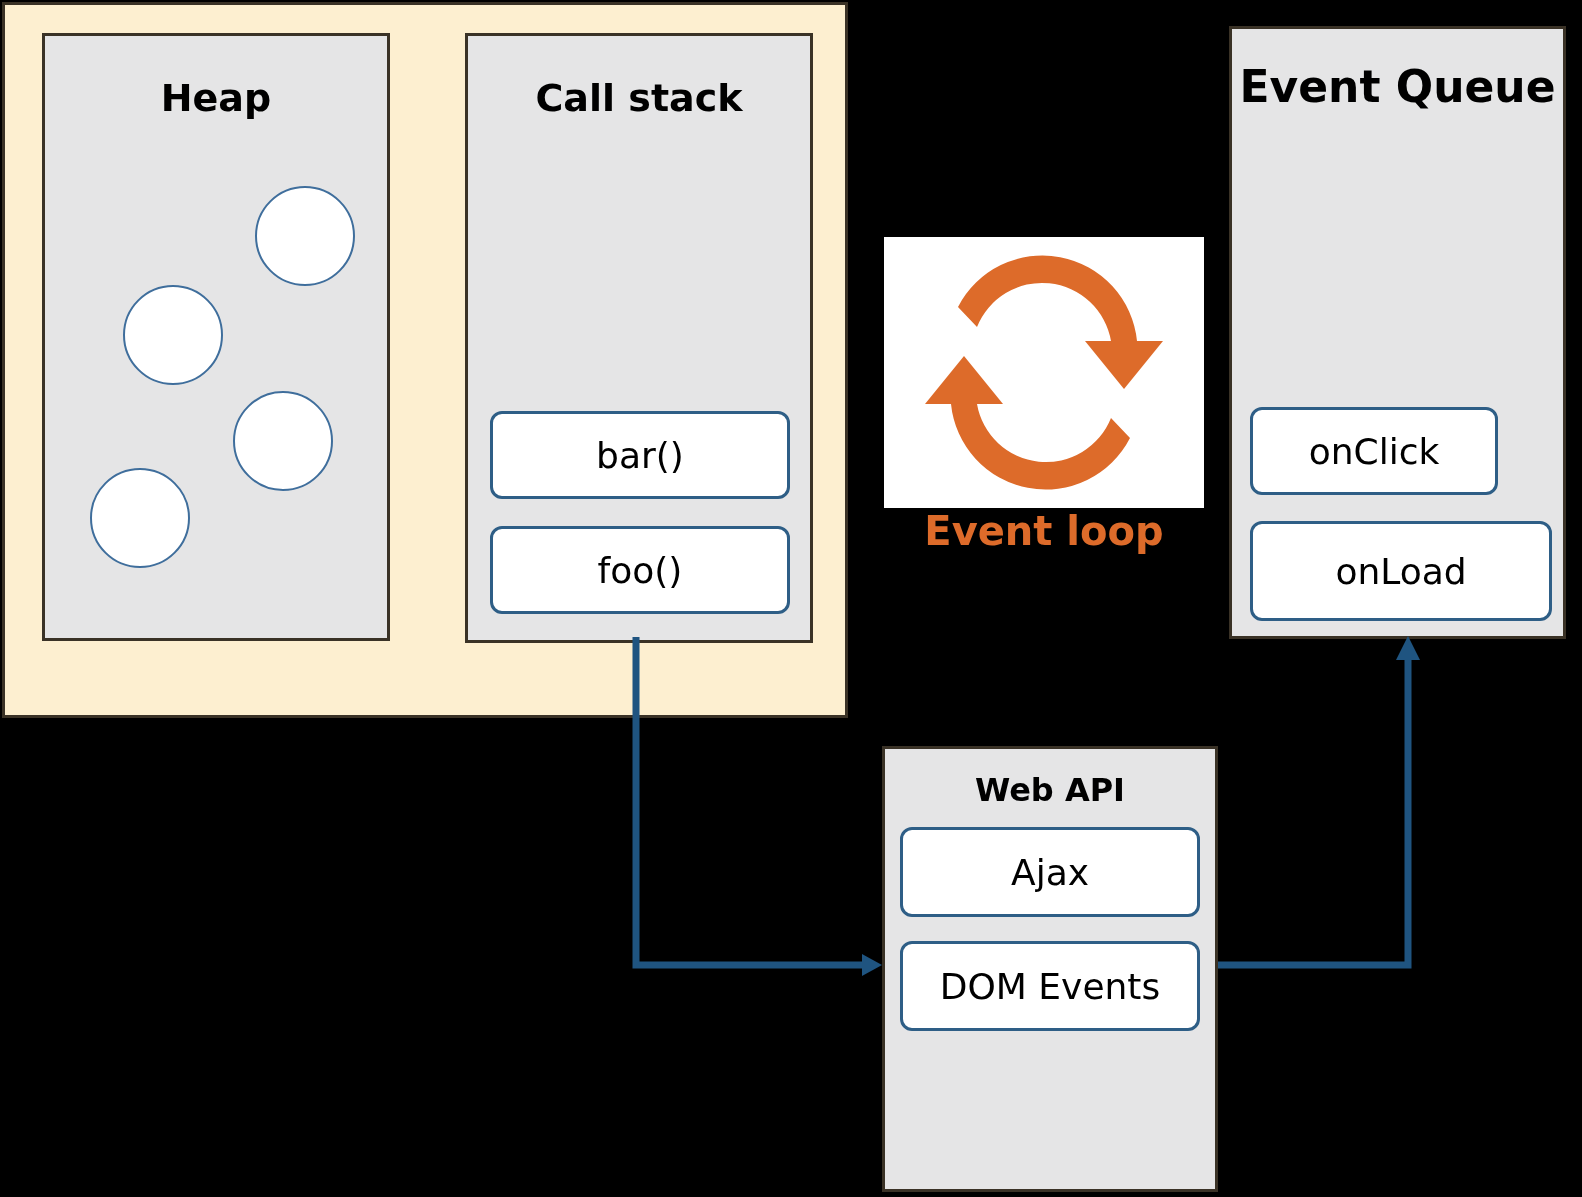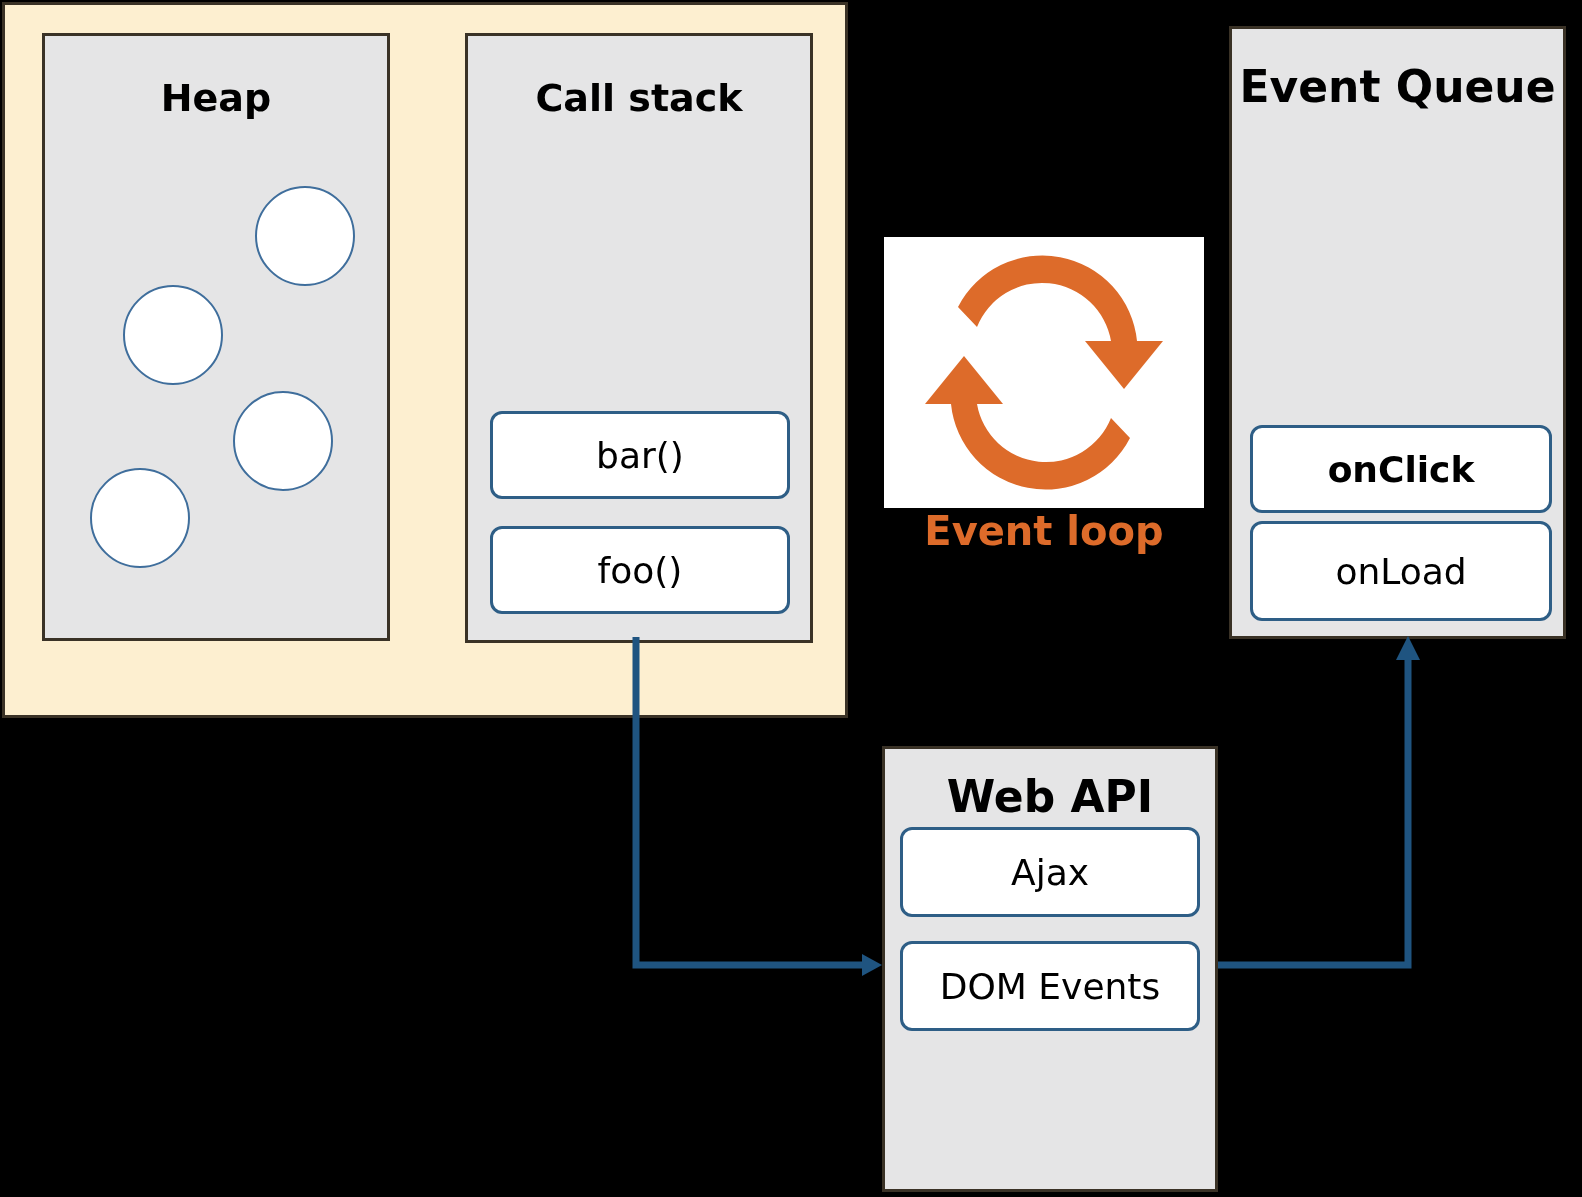--- a/index.html
+++ b/index.html
@@ -55,21 +55,21 @@
     position: absolute;
     left: 0; right: 0;
     text-align: center;
     font-weight: bold;
     color: #000000;
     font-family: "DejaVu Sans", sans-serif;
   }
   .heap-panel .panel-title   { top: 40px; font-size: 38px; }
   .callstack-panel .panel-title { top: 40px; font-size: 38px; }
   .eventqueue-panel .panel-title { top: 32px; font-size: 44px; }
-  .webapi-panel .panel-title { top: 22px; font-size: 44px; }
+  .webapi-panel .panel-title { top: 22px; font-size: 32px; }
 
   .engine-label {
     position: absolute;
     left: 0; top: 650px;
     width: 846px;
     text-align: center;
     font-size: 38px;
     font-weight: bold;
     color: #000000;
   }
@@ -87,21 +87,21 @@
     font-size: 36px;
     color: #000000;
     font-family: "DejaVu Sans", sans-serif;
   }
 
   
   .cs-bar { left: 22px; top: 375px; width: 300px; height: 88px; }
   .cs-foo { left: 22px; top: 490px; width: 300px; height: 88px; }
 
   
-  .eq-onclick { left: 18px; top: 396px; width: 302px; height: 88px; font-weight: bold; }
+  .eq-onclick { left: 18px; top: 378px; width: 248px; height: 88px; }
   .eq-onload  { left: 18px; top: 492px; width: 302px; height: 100px; }
 
   
   .wa-ajax   { left: 15px; top: 78px;  width: 300px; height: 90px; }
   .wa-dom    { left: 15px; top: 192px; width: 300px; height: 90px; }
   .wa-timer  { left: 15px; top: 308px; width: 300px; height: 90px; }
 
   
   .heap-circle {
     position: absolute;

